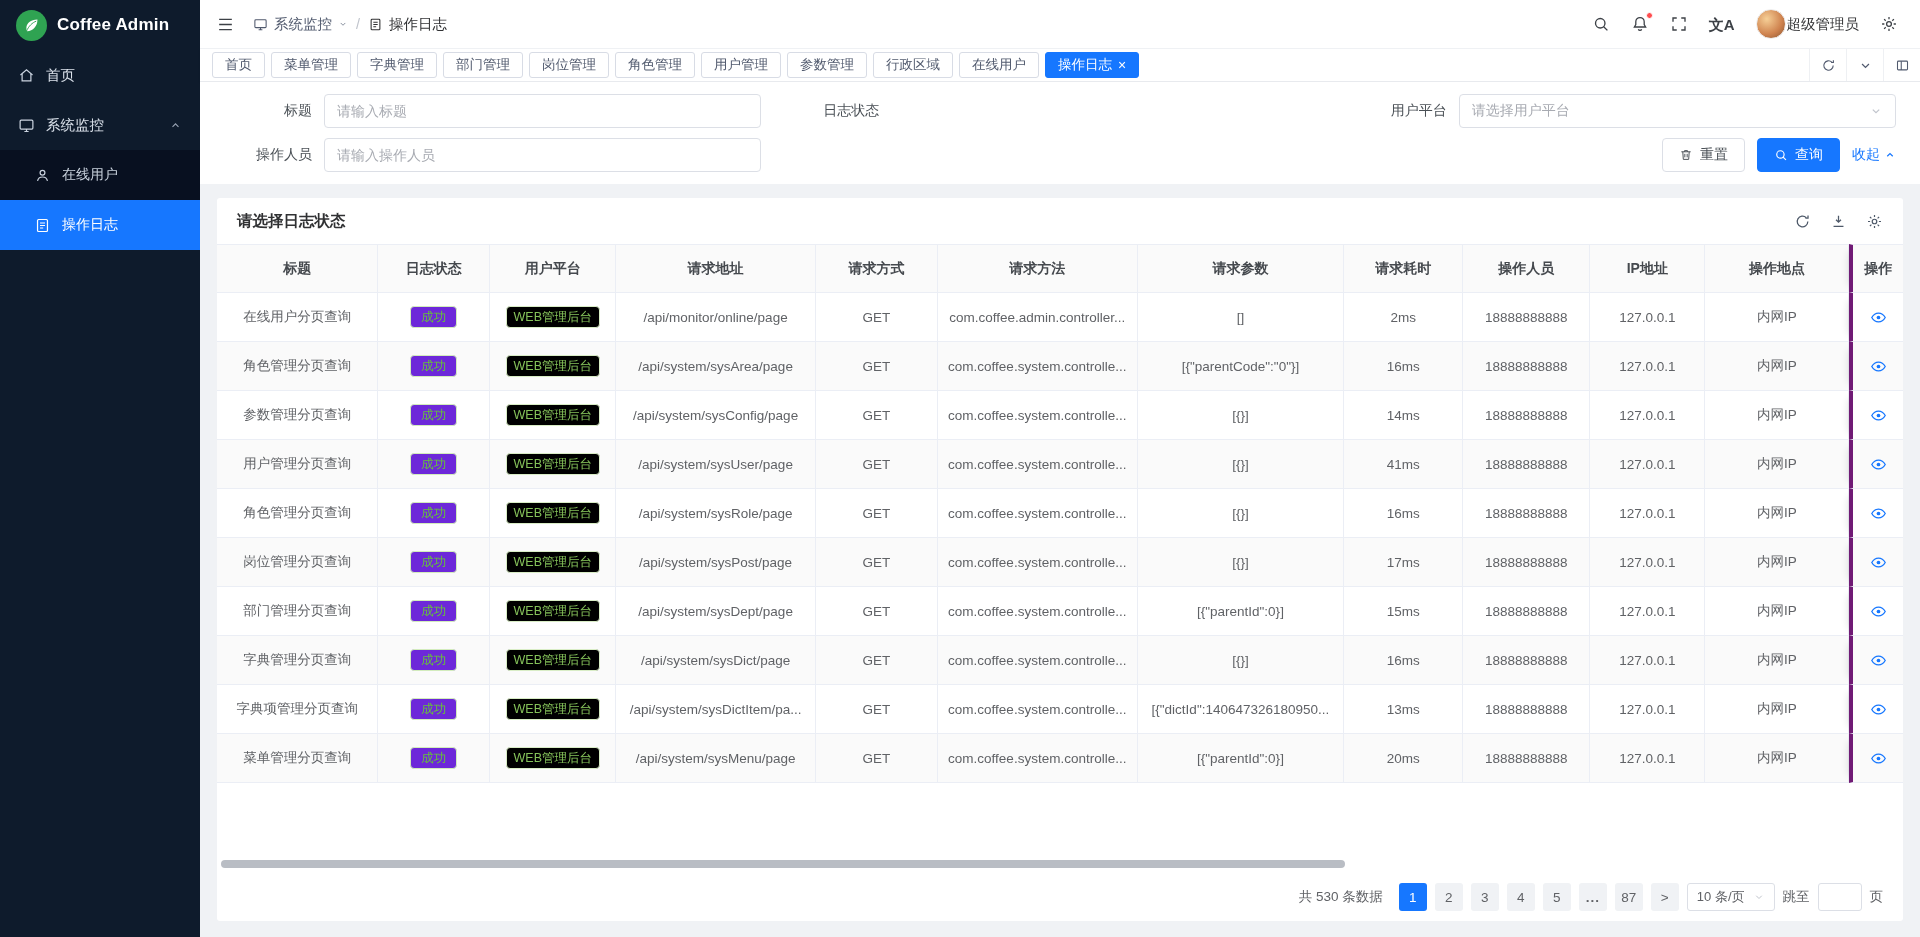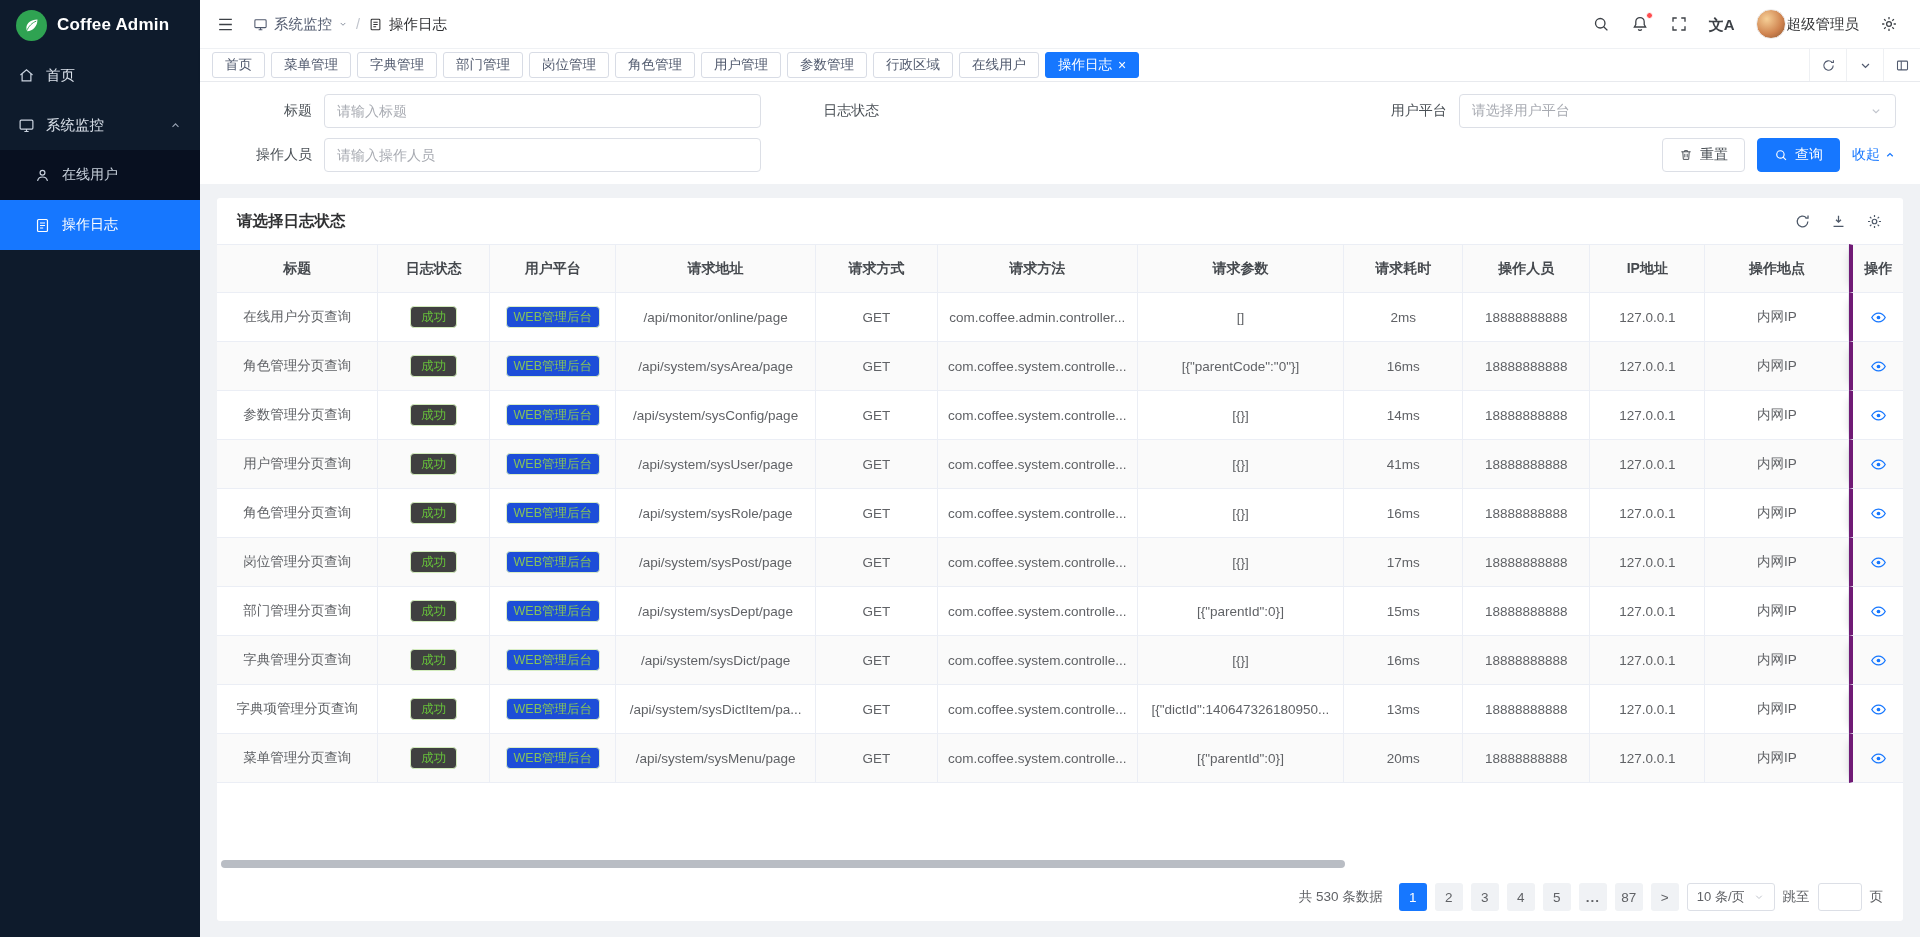--- a/index.html
+++ b/index.html
@@ -83,22 +83,22 @@
   .card-title{font-size:15.5px;font-weight:bold;color:#303133}
   .head-tools{display:flex;align-items:center;gap:19px}
   .tool{font-size:17px;color:#4e5969;display:flex;cursor:pointer}
   .table-area{flex:1;position:relative;overflow:hidden}
   table{width:100%;border-collapse:separate;border-spacing:0;table-layout:fixed}
   th,td{height:49px;padding:0 8px;text-align:center;font-size:13.5px;color:var(--txt);border-right:1px solid var(--grid);border-bottom:1px solid var(--grid);white-space:nowrap;overflow:hidden;text-overflow:ellipsis}
   th{background:#fafafa;color:#45494e;font-size:14px;border-top:1px solid var(--grid)}
   th:last-child,td:last-child{border-right:none;border-left:4px solid #701a75;box-shadow:-8px 0 8px -8px rgba(0,0,0,.14)}
   tbody tr:nth-child(even){background:#fafafa}
   .tag{display:inline-block;font-size:12.5px;line-height:1;padding:4px 10px;border-radius:4px}
-  .tag-success{color:var(--success);background:#404040;border:1px solid #d3ecbd}
-  .tag-platform{color:#85c25a;background:#1d4ed8;border:1px solid #d9edc6;padding:4px 7px}
+  .tag-success{color:var(--success);background:#6d28d9;border:1px solid #d3ecbd}
+  .tag-platform{color:#85c25a;background:#000000;border:1px solid #d9edc6;padding:4px 7px}
   .eye{color:var(--primary);font-size:17px;display:inline-flex;cursor:pointer;vertical-align:middle}
   .hscroll{position:absolute;left:4px;right:4px;bottom:5px;height:8px}
   .hscroll .thumb{width:67%;height:8px;border-radius:4px;background:#b9bdc4}
 
   
   .pagination{height:48px;display:flex;align-items:center;justify-content:flex-end;gap:8px;padding:0 20px;font-size:13.5px;color:var(--txt)}
   .pagination .total{margin-right:8px}
   .pages{display:flex;gap:8px}
   .page-btn{min-width:28px;height:28px;border:none;border-radius:3px;background:#f0f2f5;color:var(--txt);font-size:13.5px;display:inline-flex;align-items:center;justify-content:center;padding:0 4px}
   .page-btn.active{background:var(--primary);color:#fff}

